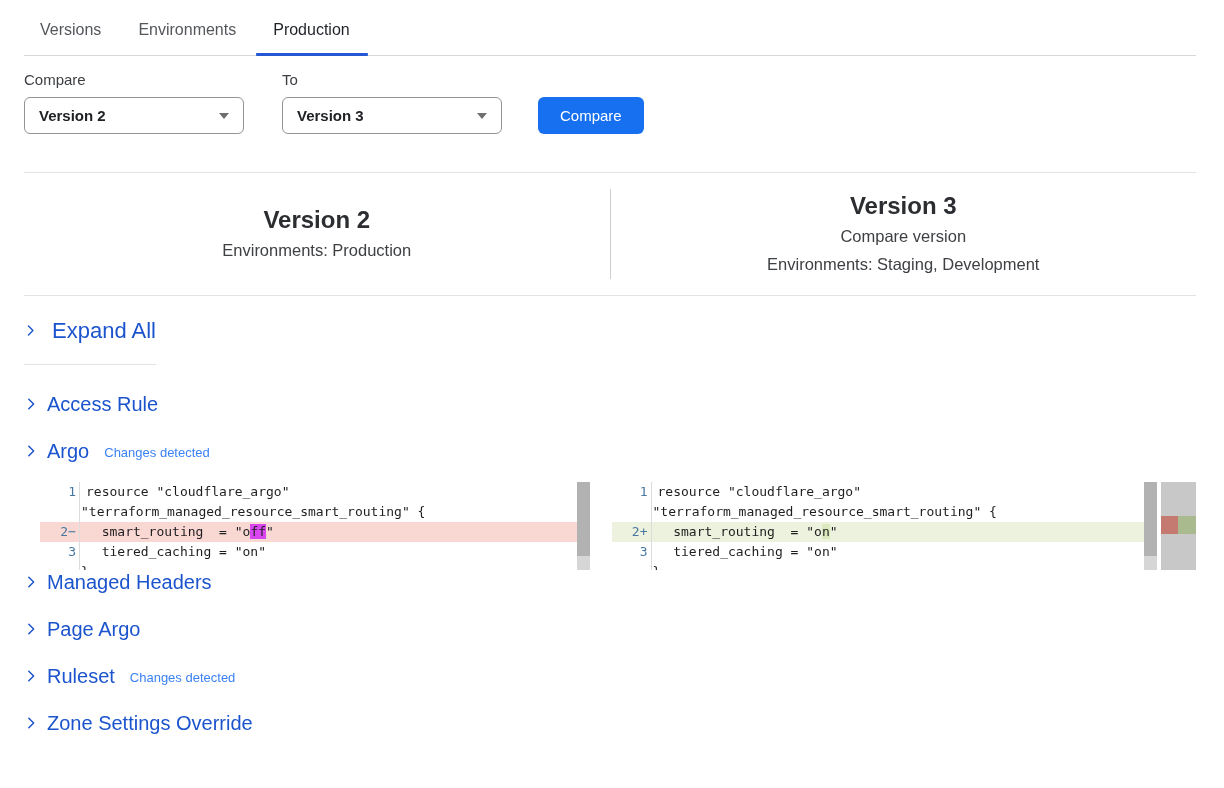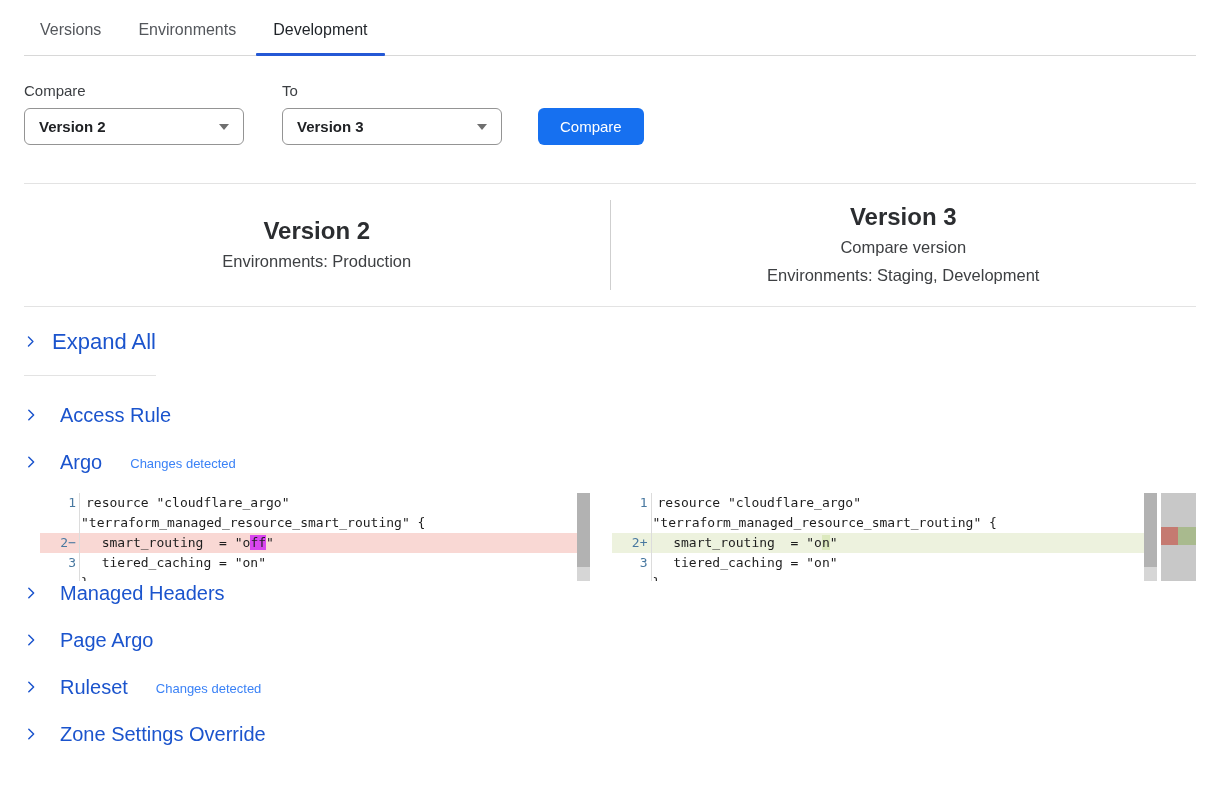--- a/index.html
+++ b/index.html
@@ -26,21 +26,21 @@
     background:none; border:none;
     font-family:Liberation Sans, sans-serif;
   }
   .tab.active { color:#1f2328; font-weight:500; }
   .tab.active::after {
     content:""; position:absolute; left:-17px; right:-18px; bottom:-1px;
     height:3px; background:#2458d5; border-radius:1px;
   }
 
   
-  .form-row { display:flex; margin-top:26px;align-items:center; }
+  .form-row { display:flex; margin-top:15px;align-items:center; }
   .field { display:flex; flex-direction:column; }
   .field-label { font-size:15px; line-height:18px; color:#3b3e42; margin-bottom:8px; }
   .select {
     width:220px; height:37px;
     border:1px solid #949494; border-radius:6px;
     background:#fff;
     display:flex; align-items:center; justify-content:space-between;
     padding:0 14px 0 14px;
     font-size:15px; font-weight:600; color:#202225;
     cursor:pointer;
@@ -83,21 +83,21 @@
     display:flex; align-items:center; gap:15px;
     padding:24px 0 23px 0;
     border-bottom:1px solid #e3e3e3;
     color:#1b54cd; cursor:pointer;
     width:fit-content;
   }
   .expand-row .label { font-size:22px; line-height:21px; }
 
   
   .section-row {
-    display:flex; align-items:center; gap:22px;
+    display:flex; align-items:center; gap:9px;
     height:24px;
     color:#1b54cd; cursor:pointer;
     width:fit-content;
   }
   .section-row .label { font-size:20px; line-height:24px; }
   .mt27 { margin-top:27px; }
   .mt19 { margin-top:23px; }
   .mt18 { }
   .badge { font-size:13px; color:#3b82f6; margin-left:6px; padding-top:3px; }
   .chev { display:block; }
@@ -140,21 +140,21 @@
   .mm-green { position:absolute; top:34px; left:17px; width:18px; height:18px; background:#a9ba8e; }
 </style>
 </head>
 <body>
 
 <div class="page">
 
   <nav class="tabbar">
     <button class="tab">Versions</button>
     <button class="tab">Environments</button>
-    <button class="tab active">Development</button>
+    <button class="tab active">Production</button>
   </nav>
 
   <div class="form-row">
     <div class="field">
       <span class="field-label">Compare</span>
       <div class="select" role="combobox">
         <span>Version 2</span>
         <span class="caret"></span>
       </div>
     </div>

